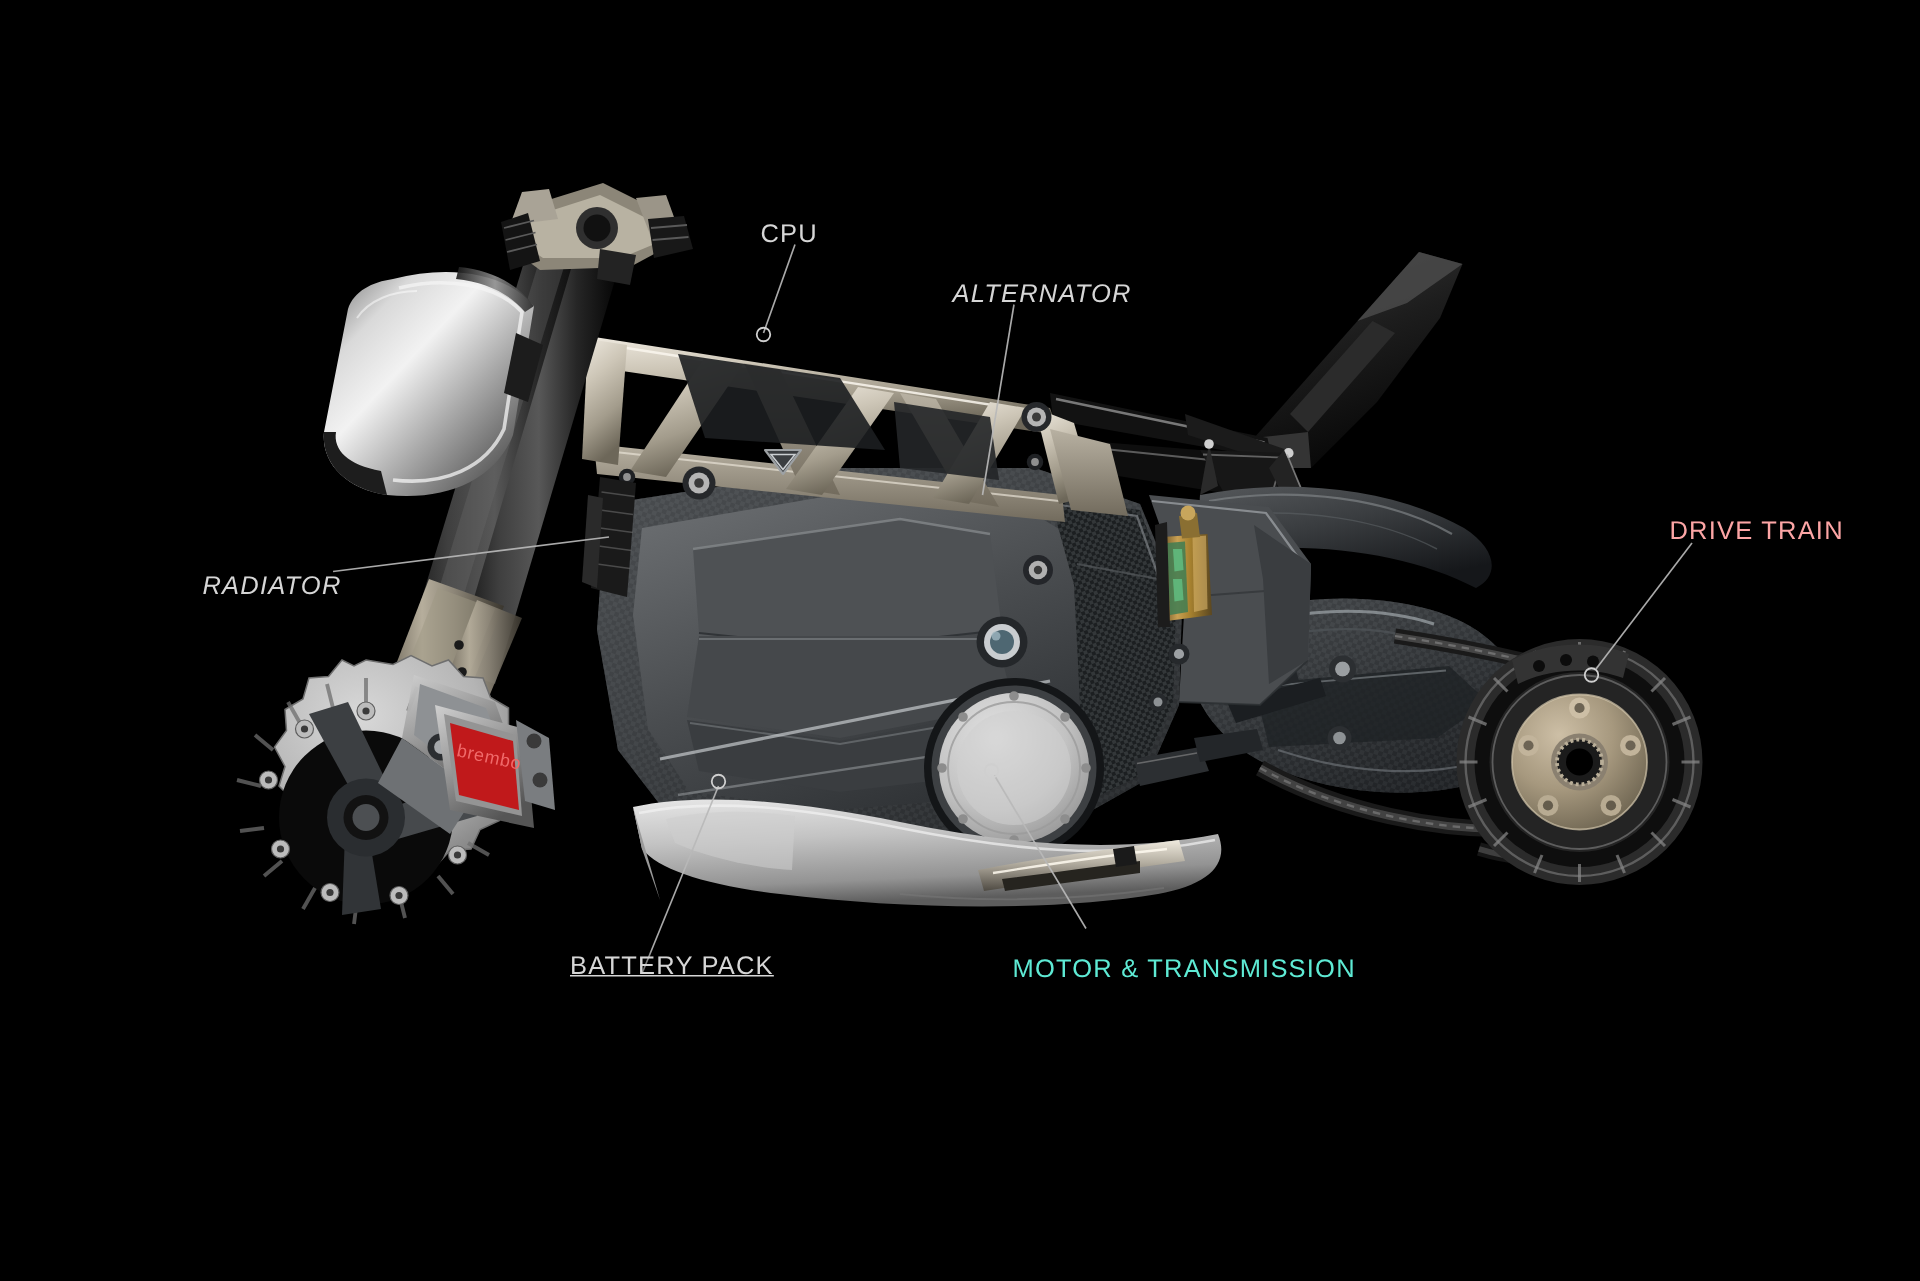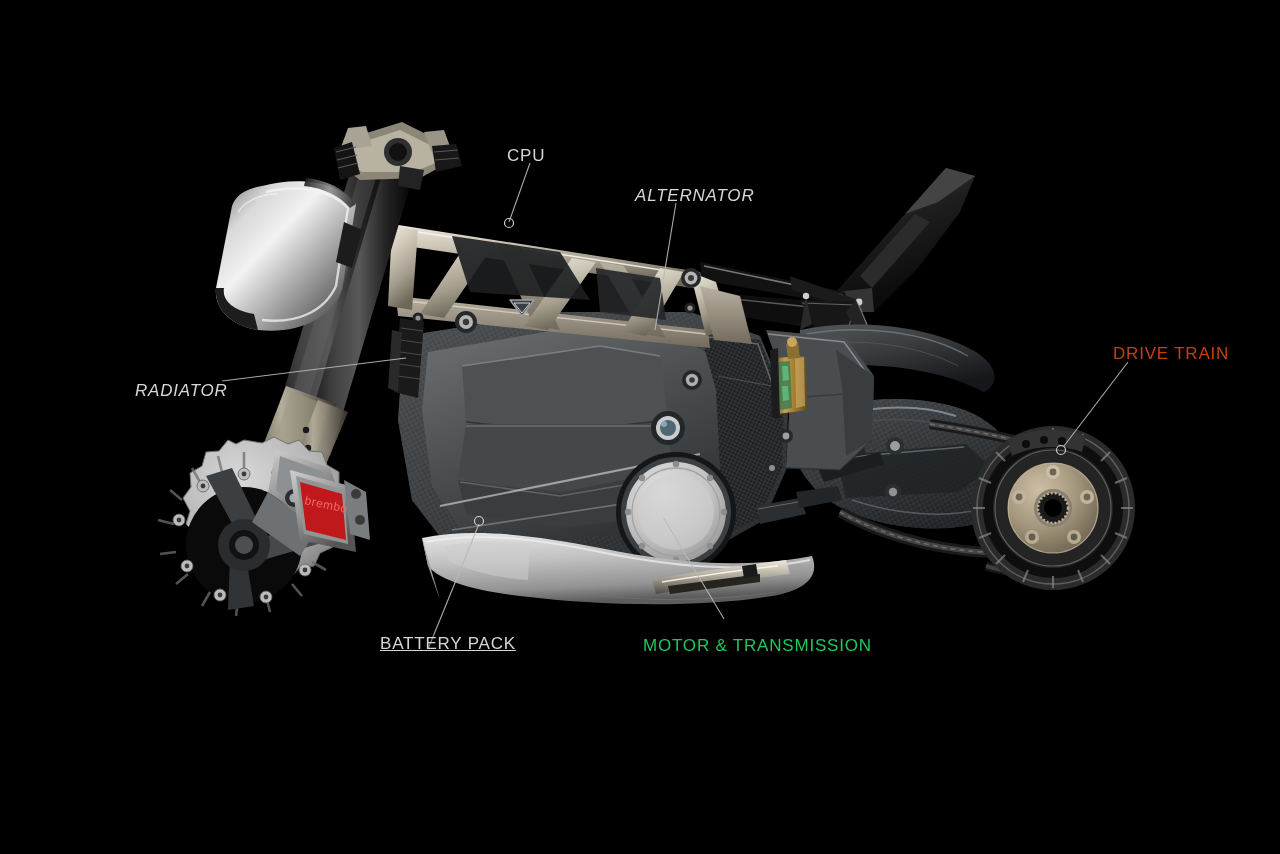--- a/index.html
+++ b/index.html
@@ -553,19 +553,19 @@
         <circle cx="509" cy="223" r="4.5"></circle>
         <circle cx="1061" cy="450" r="4.5"></circle>
         <circle cx="479" cy="521" r="4.5"></circle>
         <circle cx="661" cy="514" r="4.5"></circle>
       </g>
   </svg>
 
   <div id="labels">
       <div class="callout-text" style="left: 507px; top: 146px; color: rgb(214, 214, 214);">CPU</div>
       <div class="callout-text" style="left: 635px; top: 186px; color: rgb(214, 214, 214); font-style: italic;">ALTERNATOR</div>
-      <div class="callout-text" style="left: 1113px; top: 344px; color: #c2410c;">DRIVE TRAIN</div>
+      <div class="callout-text" style="left: 1113px; top: 344px; color: #fca5a5;">DRIVE TRAIN</div>
       <div class="callout-text" style="left: 135px; top: 381px; color: rgb(214, 214, 214); font-style: italic;">RADIATOR</div>
       <div class="callout-text" style="left: 380px; top: 634px; color: rgb(214, 214, 214); text-decoration: underline;">BATTERY PACK</div>
-      <div class="callout-text" style="left: 643px; top: 636px; color: #22c55e;">MOTOR &amp; TRANSMISSION</div>
+      <div class="callout-text" style="left: 675px; top: 636px; color: #5eead4;">MOTOR &amp; TRANSMISSION</div>
     </div>
 
 </div>
 
 </body></html>

